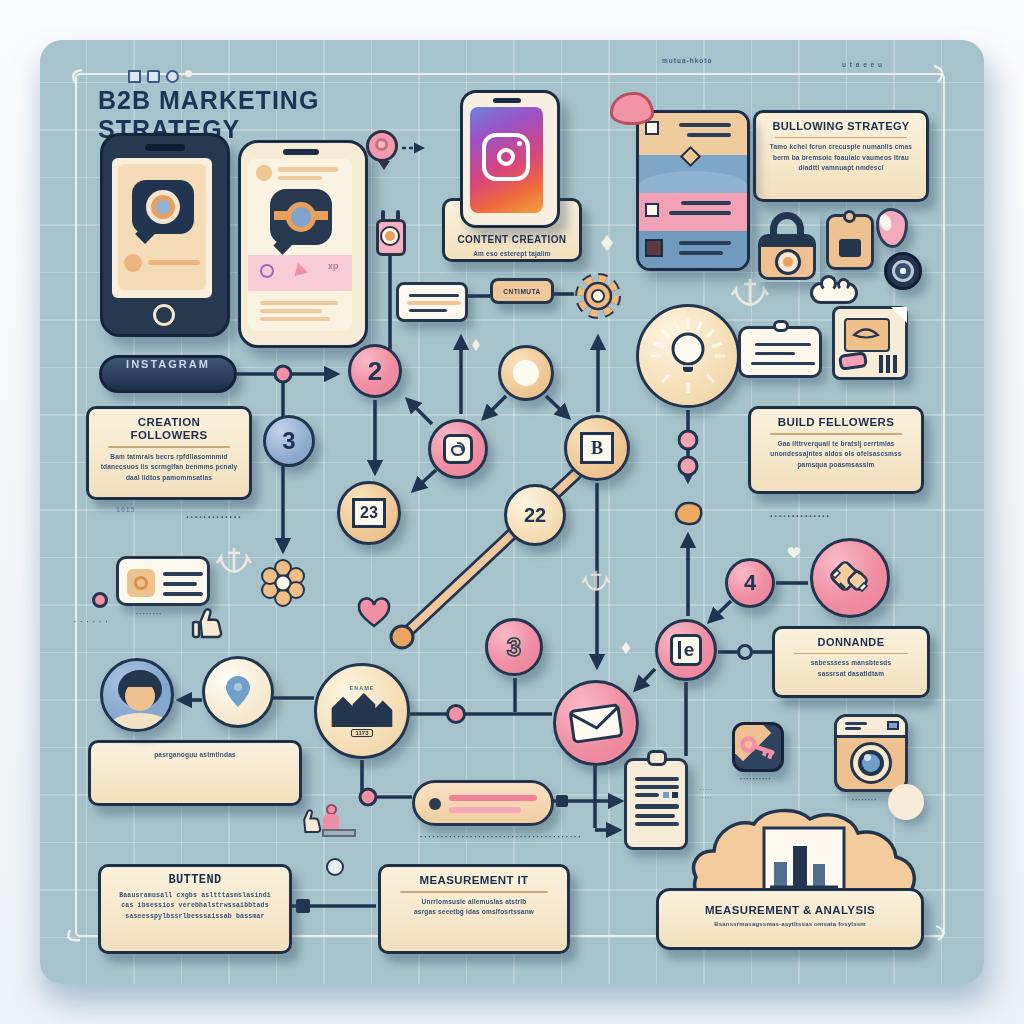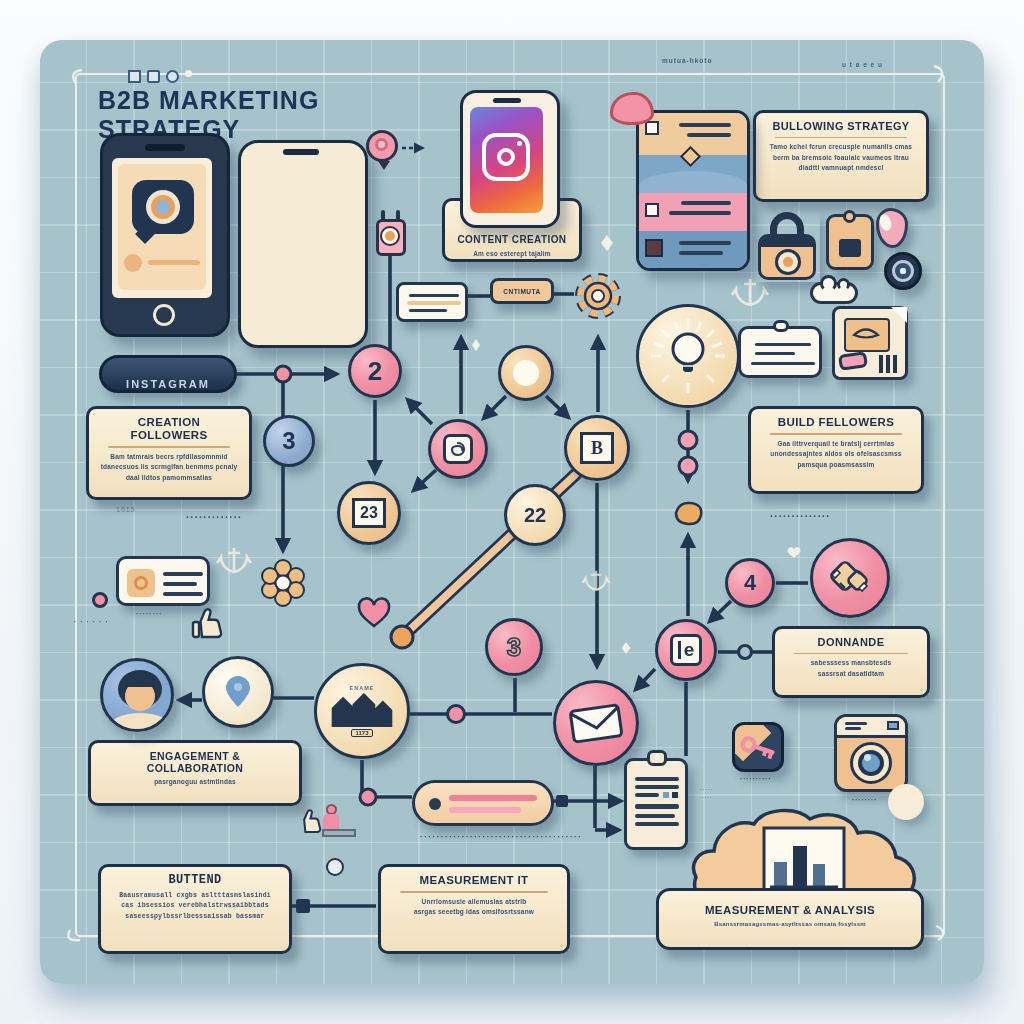--- a/index.html
+++ b/index.html
@@ -143,20 +143,38 @@
       <div class="abs" style="left:19px;top:15px;width:24px;height:24px;border:5px solid #e8a05c;background:#8fb3d9;border-radius:50%;box-sizing:border-box;"></div>
     </div>
     <div class="abs" style="left:12px;top:96px;width:18px;height:18px;background:#ecb57f;border-radius:50%;"></div>
     <div class="abs" style="left:36px;top:102px;width:52px;height:5px;background:#ecb57f;border-radius:3px;"></div>
   </div>
   <div class="abs" style="left:50px;top:168px;width:22px;height:22px;border:3.5px solid #f2e6d0;border-radius:50%;box-sizing:border-box;"></div>
 </div>
 
 <div class="abs" style="left:238px;top:140px;width:124px;height:202px;background:#f6ecd6;border:3.5px solid #1b2c44;border-radius:20px;z-index:6;box-shadow:8px 10px 12px rgba(45,70,95,.35);">
   <div class="abs" style="left:42px;top:6px;width:36px;height:6px;background:#1b2c44;border-radius:4px;"></div>
+  <div class="abs" style="left:7px;top:16px;width:104px;height:172px;background:#fbf3e2;border-radius:8px;overflow:hidden;">
+    <div class="abs" style="left:8px;top:6px;width:16px;height:16px;background:#eec792;border-radius:50%;"></div>
+    <div class="abs" style="left:30px;top:8px;width:60px;height:5px;background:#f0cb9e;border-radius:3px;"></div>
+    <div class="abs" style="left:30px;top:17px;width:44px;height:4px;background:#f0cb9e;border-radius:3px;"></div>
+    <div class="abs" style="left:22px;top:30px;width:62px;height:56px;background:#26394f;border-radius:16px;">
+      <div class="abs" style="left:6px;bottom:-7px;width:13px;height:13px;background:#26394f;transform:rotate(45deg);"></div>
+      <div class="abs" style="left:4px;top:22px;width:54px;height:9px;background:#e8a05c;"></div>
+      <div class="abs" style="left:16px;top:13px;width:30px;height:30px;border:5px solid #e8a05c;background:#7fa3cc;border-radius:50%;box-sizing:border-box;"></div>
+    </div>
+    <div class="abs" style="left:0;top:96px;width:104px;height:36px;background:#f6ccd6;">
+      <div class="abs" style="left:12px;top:9px;width:14px;height:14px;border:2.5px solid #9a6bb5;border-radius:50%;box-sizing:border-box;"></div>
+      <div class="abs" style="left:48px;top:9px;width:0;height:0;border-left:12px solid #ee8fa6;border-top:7px solid transparent;border-bottom:7px solid transparent;transform:rotate(15deg);"></div>
+      <span class="abs" style="left:80px;top:6px;font-size:9px;font-weight:700;color:#c8798f;">xp</span>
+    </div>
+    <div class="abs" style="left:12px;top:142px;width:78px;height:4px;background:#f0cb9e;border-radius:2px;"></div>
+    <div class="abs" style="left:12px;top:150px;width:62px;height:4px;background:#f0cb9e;border-radius:2px;"></div>
+    <div class="abs" style="left:12px;top:158px;width:70px;height:4px;background:#f0cb9e;border-radius:2px;"></div>
+  </div>
 </div>
 
 <div class="card" style="left:442px;top:198px;width:140px;height:64px;z-index:4;">
   <h3 style="font-size:10px;margin-top:26px;">CONTENT CREATION</h3>
   <div class="bd">Am eso esterept tajalim</div>
 </div>
 <div class="abs" style="left:460px;top:90px;width:94px;height:132px;background:#f7f0e0;border:3.5px solid #1b2c44;border-radius:16px;z-index:6;box-shadow:8px 9px 11px rgba(45,70,95,.35);">
   <div class="abs" style="left:30px;top:5px;width:28px;height:5px;background:#1b2c44;border-radius:3px;"></div>
   <div class="abs" style="left:7px;top:14px;width:73px;height:106px;border-radius:8px;background:linear-gradient(155deg,#6b85d8 0%,#9a52c4 25%,#d8447e 55%,#ee6a3d 78%,#f2a23c 100%);">
     <div class="abs" style="left:12px;top:26px;width:48px;height:48px;border:4px solid #fff;border-radius:14px;box-sizing:border-box;">
@@ -243,21 +261,21 @@
 </div>
 <div class="icon" style="left:572px;top:270px;width:52px;height:52px;">
   <svg width="52" height="52" viewBox="0 0 52 52">
     <circle cx="26" cy="26" r="17" fill="none" stroke="#24364e" stroke-width="12" stroke-dasharray="7.5 5.8"></circle>
     <circle cx="26" cy="26" r="17" fill="none" stroke="#efb87e" stroke-width="8" stroke-dasharray="7.5 5.8"></circle>
     <circle cx="26" cy="26" r="13" fill="#efb87e" stroke="#24364e" stroke-width="2.5"></circle>
     <circle cx="26" cy="26" r="6" fill="#fdf8ec" stroke="#24364e" stroke-width="2"></circle>
   </svg>
 </div>
 
-<div class="abs shadowed" style="left:99px;top:355px;width:138px;height:38px;background:linear-gradient(180deg,#3d5674,#1d2f49);border:3px solid #15243a;border-radius:19px;display:flex;align-items:flex-end;justify-content:center;z-index:5;box-sizing:border-box;">
+<div class="abs shadowed" style="left:99px;top:355px;width:138px;height:38px;background:linear-gradient(180deg,#3d5674,#1d2f49);border:3px solid #15243a;border-radius:19px;display:flex;align-items:flex-start;justify-content:center;z-index:5;box-sizing:border-box;">
   <span style="color:#c9d8e6;font-size:11px;font-weight:800;letter-spacing:2px;">INSTAGRAM</span>
 </div>
 <div class="card" style="left:86px;top:406px;width:166px;height:94px;">
   <h3 style="font-size:11.5px;">CREATION FOLLOWERS</h3>
   <div class="dv"></div>
   <div class="bd">Bam tatmrais becrs rpfdllasomnmid</div>
   <div class="bd">tdanecsuos lis scrmglfan benmms pcnaly</div>
   <div class="bd">daal lldtos pamommsatlas</div>
 </div>
 <div class="tiny" style="left:116px;top:506px;opacity:.45;">1015</div>
@@ -420,21 +438,20 @@
   <span class="tiny" style="position:static;font-size:5.5px;opacity:.8;">ENAME</span>
   <svg width="64" height="36" viewBox="0 0 64 38">
     <path d="M0,38 V18 L12,6 L24,18 V38 Z" fill="#24364e"></path>
     <path d="M22,38 V14 L34,2 L46,14 V38 Z" fill="#24364e"></path>
     <path d="M44,38 V20 L54,10 L64,20 V38 Z" fill="#24364e"></path>
     <path d="M32,22 l3,5 h-6 z" fill="#24364e"></path>
   </svg>
   <span style="font-size:6px;font-weight:800;color:#24364e;border:1.5px solid #24364e;padding:0 3px;border-radius:2px;margin-top:2px;background:#f3dcae;">1173</span>
 </div>
 <div class="card" style="left:88px;top:740px;width:214px;height:66px;">
-  <h3 style="font-size:10.5px;">ENGAGEMENT &amp; COLLABORATION</h3>
   <div class="bd">pasrganoguu astmtlndas</div>
 </div>
 
 <div class="icon" style="left:296px;top:806px;width:28px;height:30px;">
   <svg width="28" height="30" viewBox="0 0 36 38">
     <path d="M12,33 h15 c2.8,0 4.5,-1.7 4,-4.2 l-2.4,-10 c-.5,-2 -2,-3 -4,-3 h-6 l1.8,-7 c.5,-2 -.8,-3.6 -2.7,-3.6 -1.3,0 -2.2,.7 -2.8,1.9 l-4.4,10.3 z" fill="#f7ead2" stroke="#223550" stroke-width="2.6"></path>
   </svg>
 </div>
 <div class="icon" style="left:322px;top:804px;width:34px;height:36px;">
   <div class="abs" style="left:4px;top:0;width:11px;height:11px;background:#ee8fa6;border:2px solid #8f4a5c;border-radius:50%;box-sizing:border-box;"></div>

